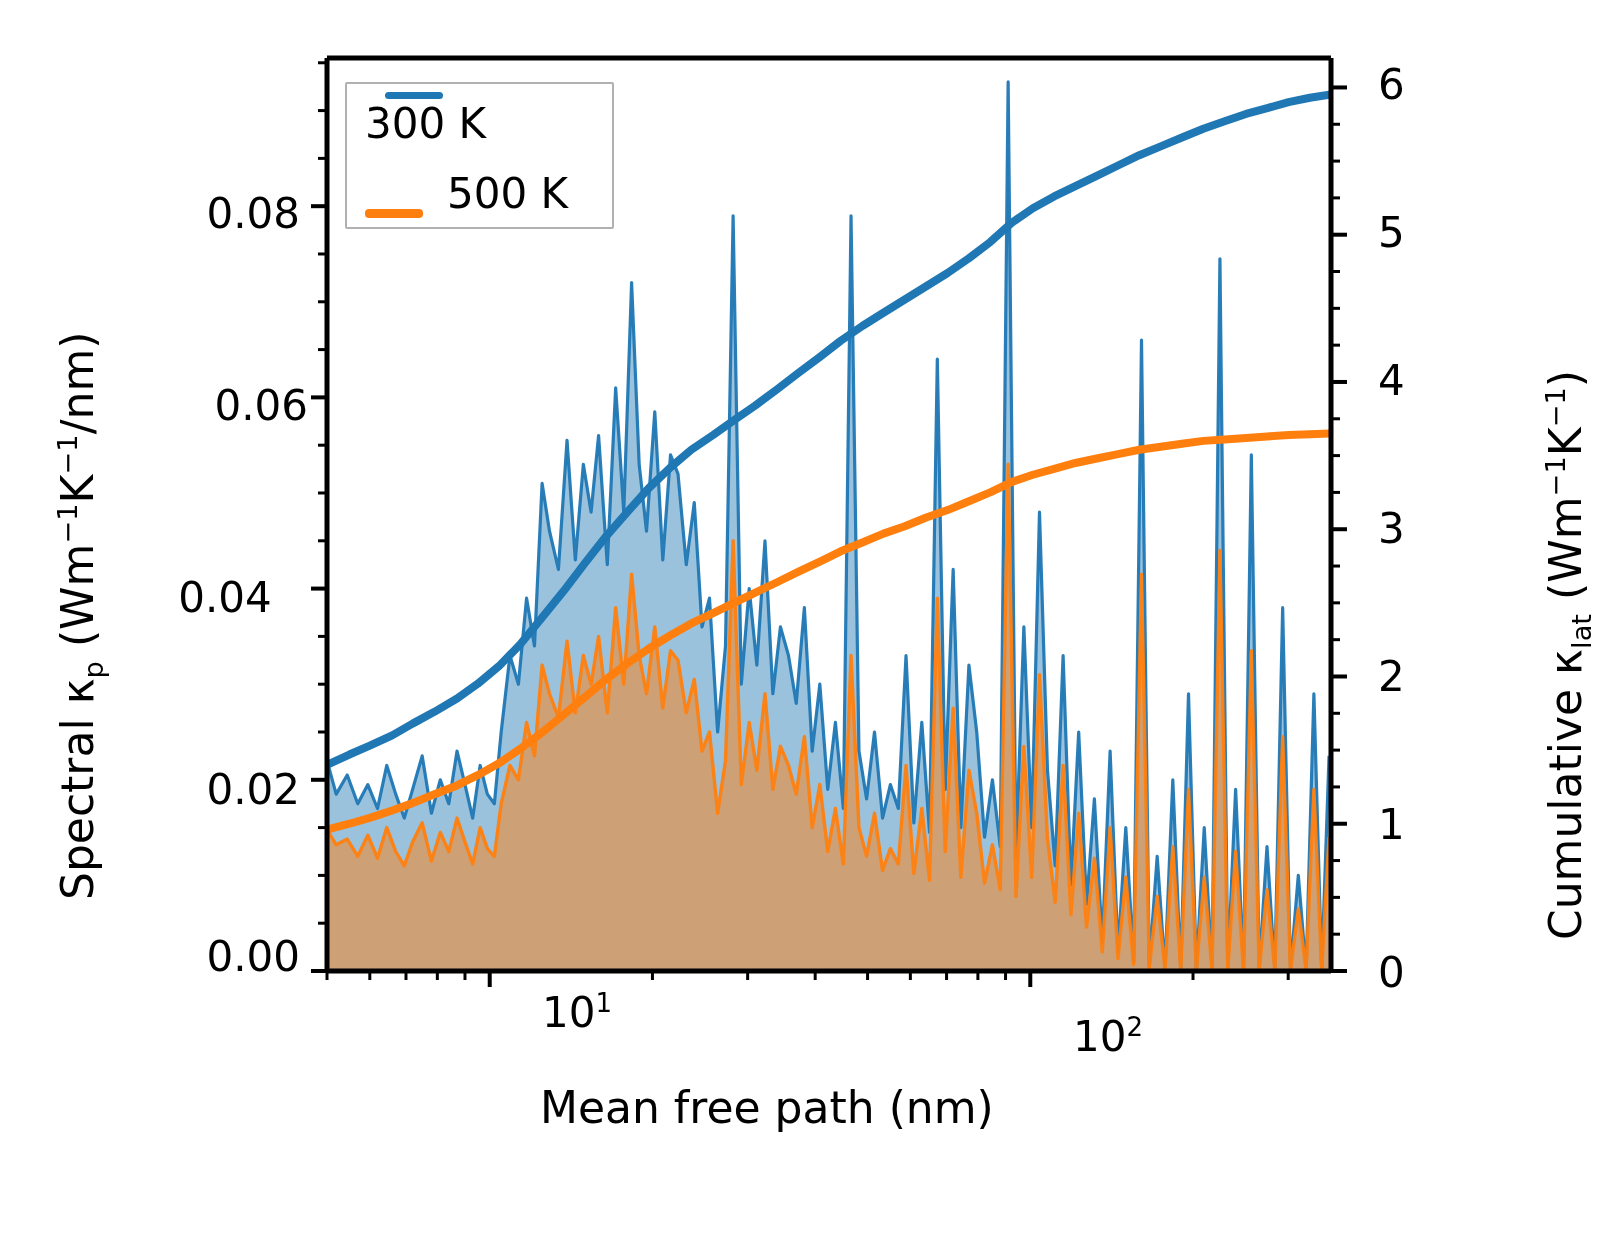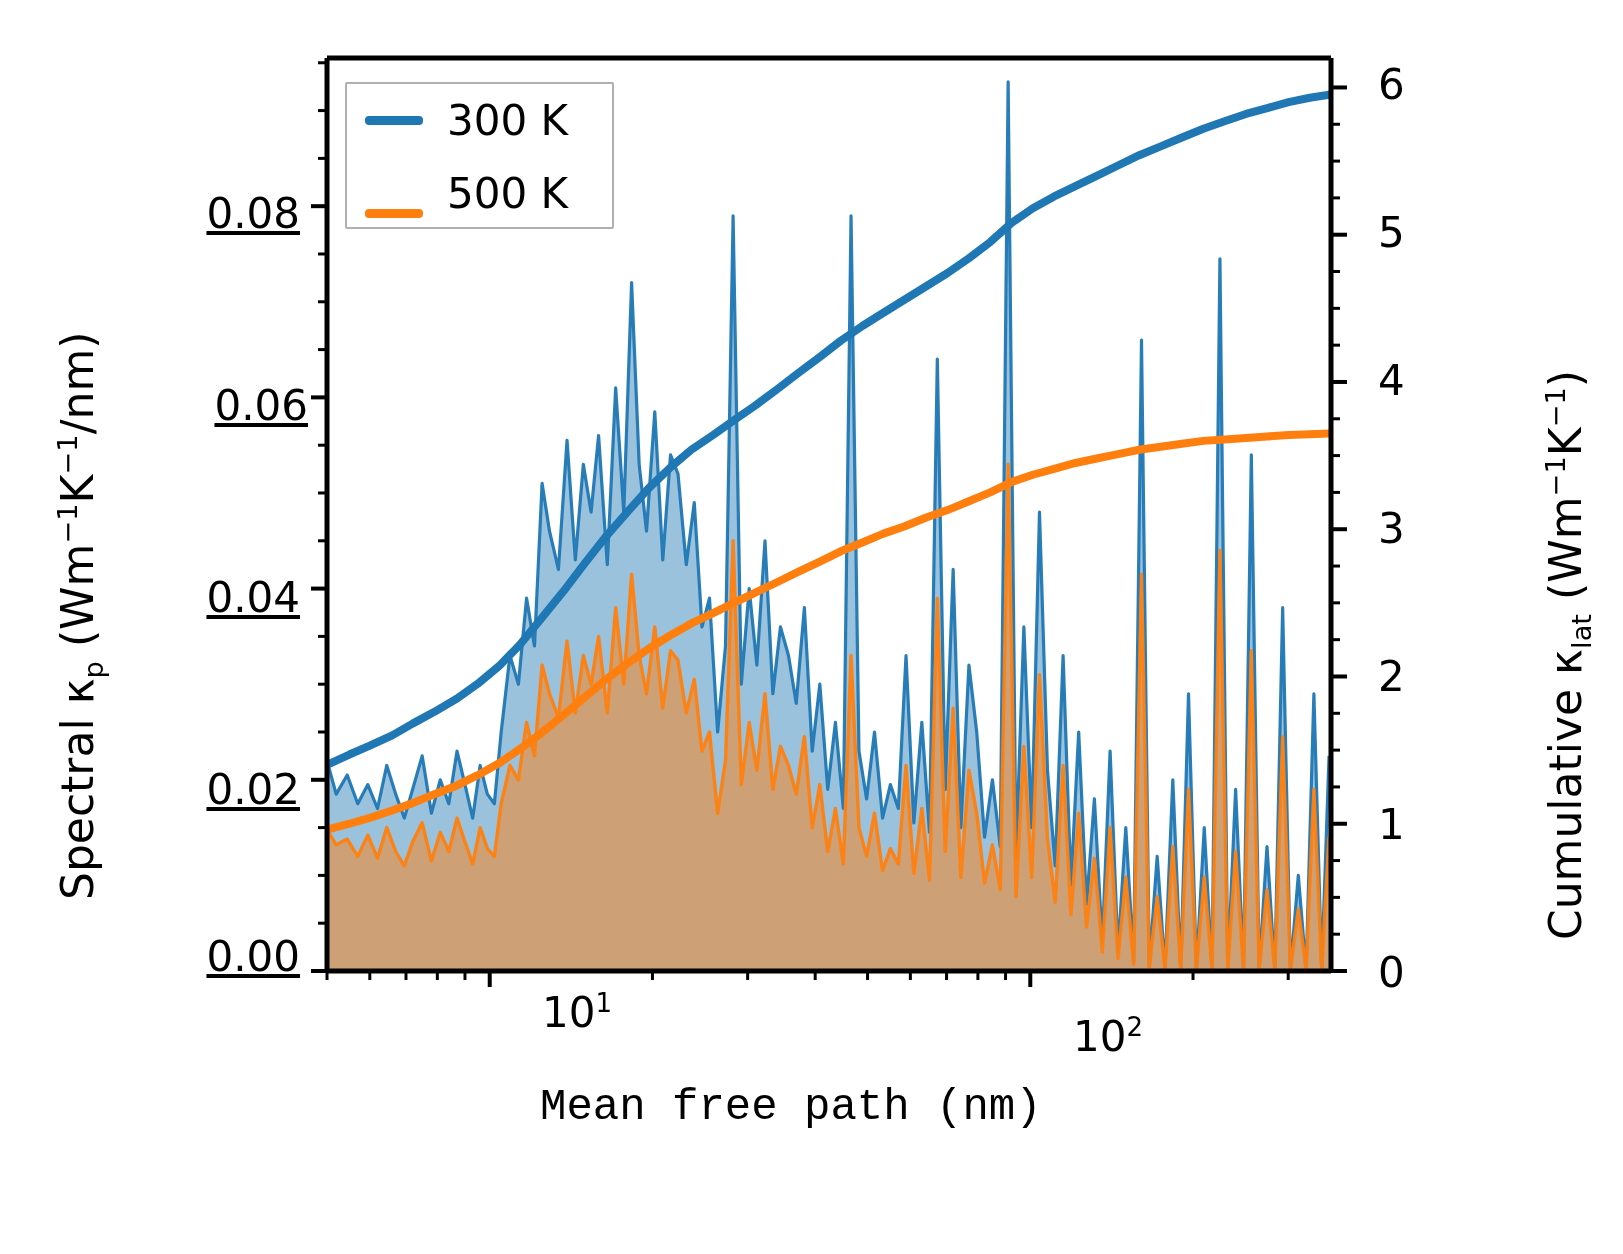--- a/index.html
+++ b/index.html
@@ -41,50 +41,49 @@
   }
   #ylabel-right {
     transform-origin: 0 0;
     transform: rotate(-90deg);
     left: 1540px;
     top: 940px;
   }
   #xlabel {
     left: 540px;
     top: 1082px;
-    font-family: Liberation Mono, monospace;
   }
   .tick-label {
     position: absolute;
     font-size: 42px;
     color: #000000;
     white-space: nowrap;
     font-family: "DejaVu Sans", sans-serif;
   }
-  .ytick-left { text-align: right; width: 150px; text-decoration: underline; }
+  .ytick-left { text-align: right; width: 150px; }
   .ytick-right { text-align: left; width: 80px; }
   .xtick { text-align: right; width: 140px; }
   sup, sub { font-size: 0.62em; }
   .legend-box {
     position: absolute;
     left: 345px;
     top: 82px;
     width: 265px;
     height: 143px;
     background: #ffffff;
     border: 2px solid #b0b0b0;
     border-radius: 2px;
   }
   .legend-row {
     position: absolute;
     height: 56px;
     display: flex;
     align-items: center;
   }
-  .legend-row.r0 { left: 18px; top: 8px; }
+  .legend-row.r0 { left: 18px; top: 8px; flex-direction: column; }
   .legend-row.r1 { left: 18px; top: 78px; align-items: flex-end; }
   .legend-swatch {
     width: 58px;
     height: 9px;
     border-radius: 4px;
     margin-right: 24px;
   }
   .legend-text {
     font-size: 42px;
     color: #000000;
@@ -175,21 +174,21 @@
         <line x1="977.899321962779" y1="971" x2="977.899321962779" y2="980" stroke="#000000" stroke-width="3"></line>
         <line x1="1005.5503390186104" y1="971" x2="1005.5503390186104" y2="980" stroke="#000000" stroke-width="3"></line>
         <line x1="1030.2850166335174" y1="971" x2="1030.2850166335174" y2="987" stroke="#000000" stroke-width="4"></line>
         <line x1="1193.0098471242122" y1="971" x2="1193.0098471242122" y2="980" stroke="#000000" stroke-width="3"></line>
         <line x1="1288.1977708974755" y1="971" x2="1288.1977708974755" y2="980" stroke="#000000" stroke-width="3"></line>
       </g>
     </svg>
 
   <div class="tick-label ytick-left" style="left:150px; top:932px;">0.00</div>
   <div class="tick-label ytick-left" style="left:150px; top:765px;">0.02</div>
-  <div class="tick-label ytick-left" style="left:150px; top:573px;">0.04</div>
+  <div class="tick-label ytick-left" style="left:150px; top:573px;text-align:center;">0.04</div>
   <div class="tick-label ytick-left" style="left:158px; top:381px;">0.06</div>
   <div class="tick-label ytick-left" style="left:150px; top:189px;">0.08</div>
 
   <div class="tick-label ytick-right" style="left:1378px; top:948px;">0</div>
   <div class="tick-label ytick-right" style="left:1378px; top:800px;">1</div>
   <div class="tick-label ytick-right" style="left:1378px; top:652px;">2</div>
   <div class="tick-label ytick-right" style="left:1378px; top:504px;">3</div>
   <div class="tick-label ytick-right" style="left:1378px; top:356px;">4</div>
   <div class="tick-label ytick-right" style="left:1378px; top:208px;">5</div>
   <div class="tick-label ytick-right" style="left:1378px; top:60px;">6</div>

